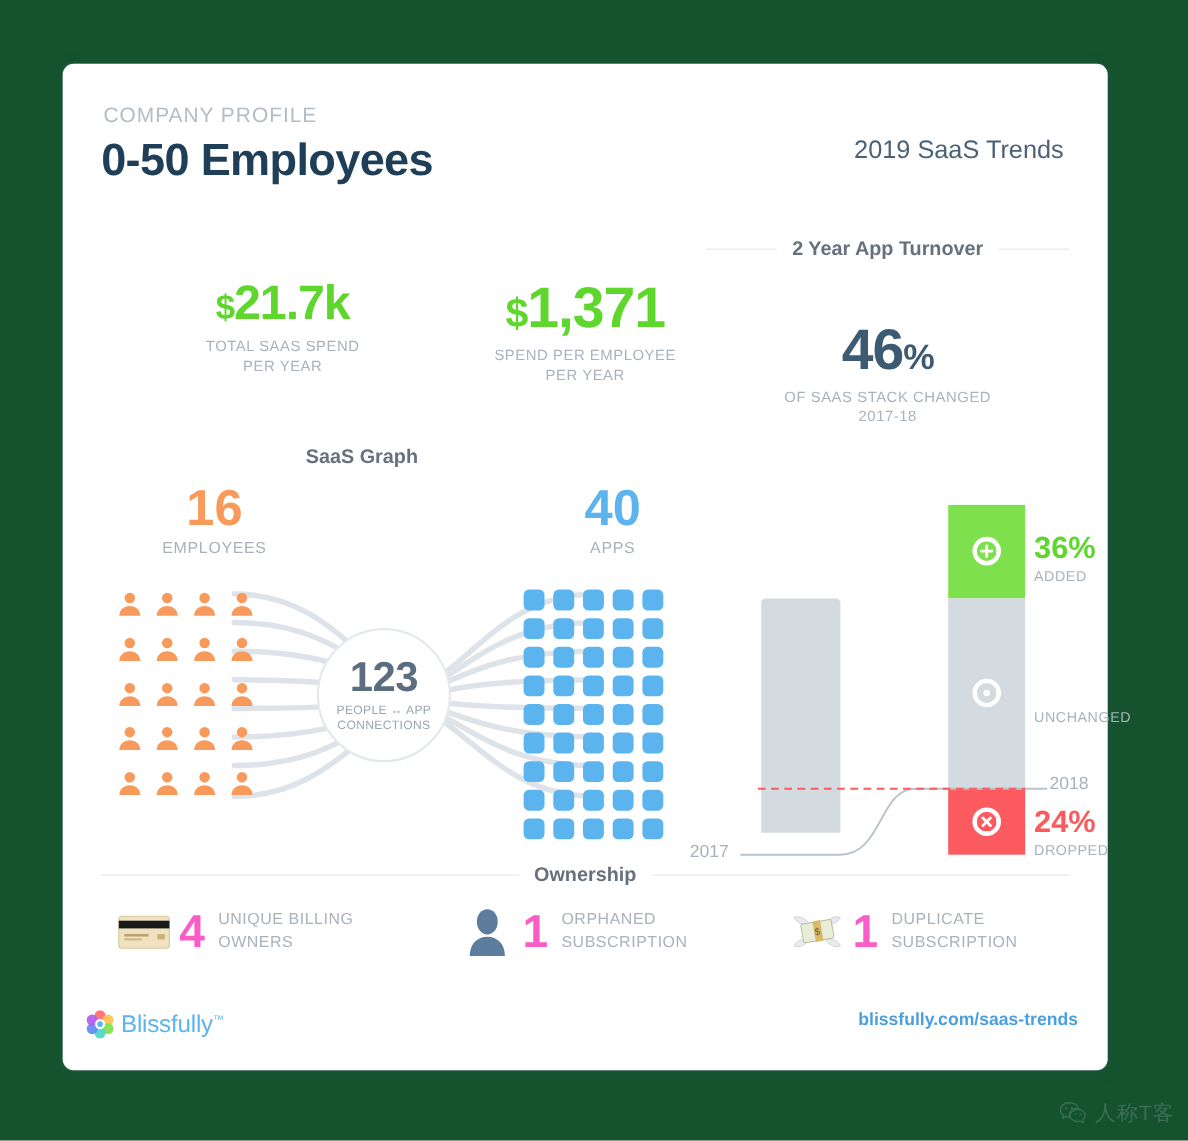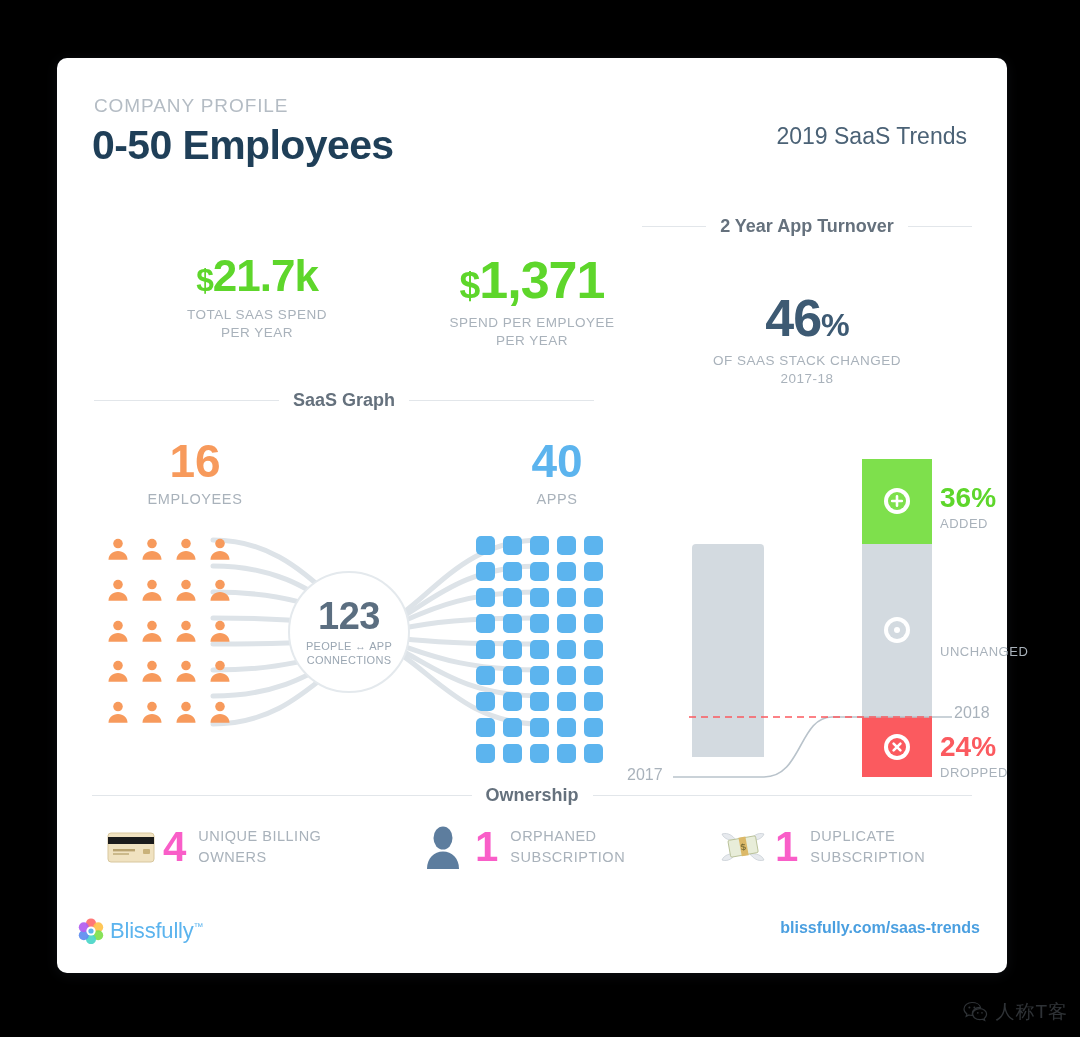--- a/index.html
+++ b/index.html
@@ -9,21 +9,21 @@
     width: 1080px;
     height: 1037px;
     overflow: hidden;
     font-family: "Liberation Sans", sans-serif;
   }
 
   #root {
     position: relative;
     width: 1080px;
     height: 1037px;
-    background: #000000;
+    background: #14532d;
   }
 
   
   .card {
     position: absolute;
     left: 57px;
     top: 58px;
     width: 950px;
     height: 915px;
     background: #ffffff;
@@ -301,21 +301,21 @@
     </div>
 
     <div style="position:absolute; left:585px; top:196px; width:330px;">
       <div class="statnum darkblue" style="font-size:52px;"><span>46</span><span class="pctsign">%</span></div>
       <div class="statcap">
         <div>OF SAAS STACK CHANGED</div>
         <div>2017-18</div>
       </div>
     </div>
 
-    <div class="sect" style="left:37px; top:332px; width:500px;">
+    <div class="sect" style="left:22px; top:332px; width:500px;flex-direction:column;">
       <div class="line"></div>
       <div class="lbl">SaaS Graph</div>
       <div class="line"></div>
     </div>
 
     <div style="position:absolute; left:48px; top:380px; width:180px;">
       <div class="bignum orange">16</div>
       <div class="gcap">EMPLOYEES</div>
     </div>
 

